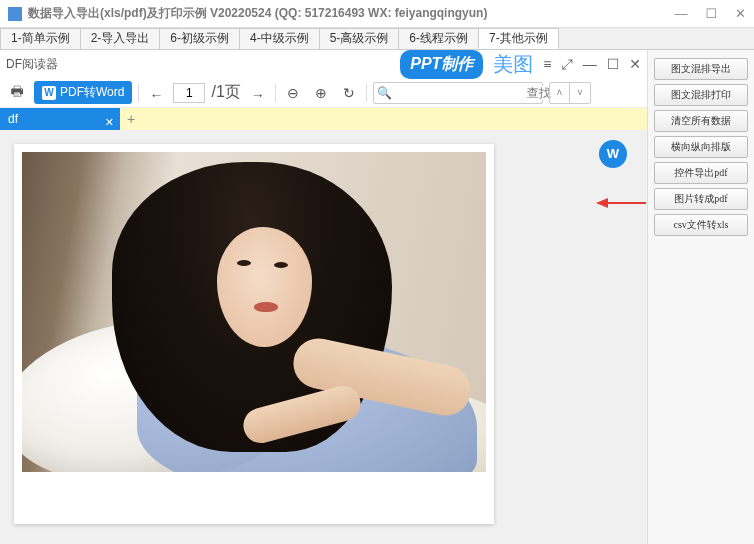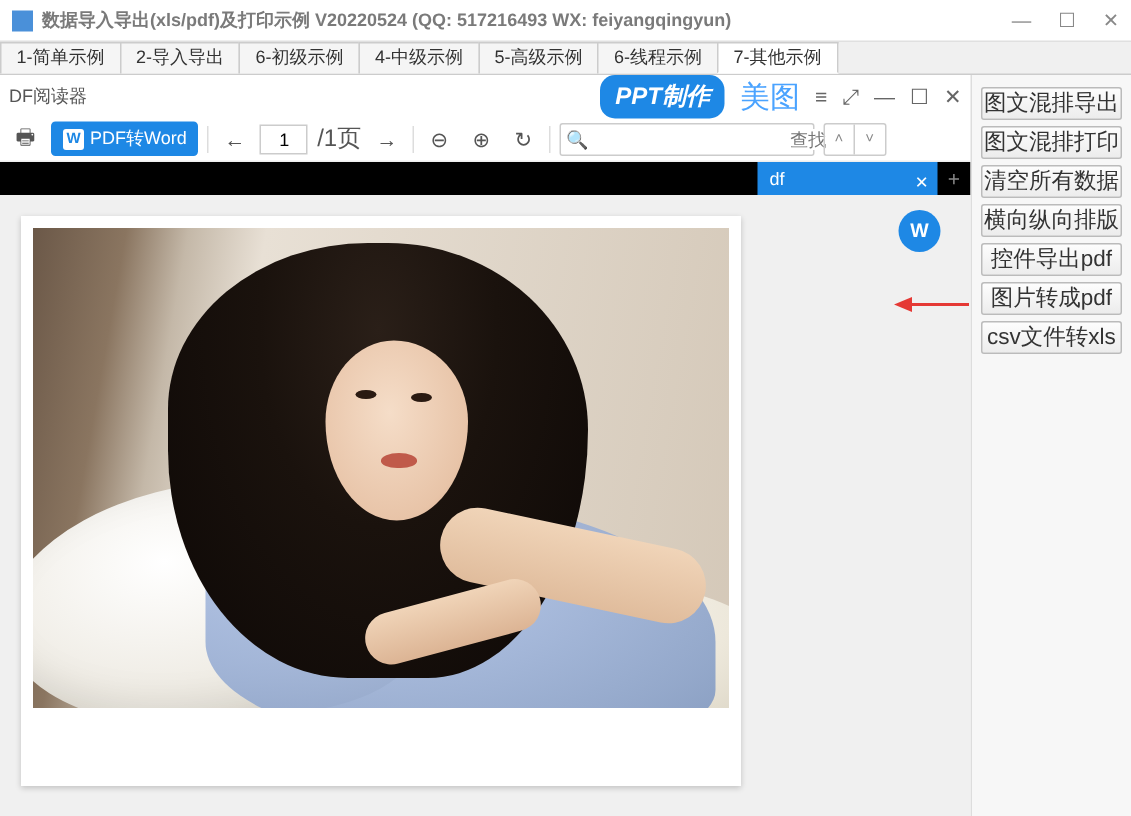--- a/index.html
+++ b/index.html
@@ -16,21 +16,21 @@
 .tabs { height: 22px; display: flex; border-bottom: 1px solid #ccc; background: #f0f0f0; }
 .tab { padding: 1px 10px; font-size: 12px; border: 1px solid #ccc; border-bottom: none; background: #f5f5f5; margin-right: -1px; cursor: pointer; white-space: nowrap; }
 .tab.active { background: #fff; border-bottom: 1px solid #fff; position: relative; z-index: 1; }
 
 
 .main { display: flex; height: calc(544px - 28px - 22px); }
 .left-pane { flex: 1; display: flex; flex-direction: column; border-right: 1px solid #ddd; overflow: hidden; }
 .right-pane { width: 106px; padding: 8px 6px; background: #f7f7f7; display: flex; flex-direction: column; gap: 4px; }
 
 
-.action-btn { height: 22px; background: linear-gradient(#fdfdfd,#ececec); border: 1px solid #bbb; border-radius: 2px; font-size: 15px; cursor: pointer; text-align: center; line-height: 20px; }
+.action-btn { height: 22px; background: linear-gradient(#fdfdfd,#ececec); border: 1px solid #bbb; border-radius: 2px; font-size: 10px; cursor: pointer; text-align: center; line-height: 20px; font-family: Liberation Serif, serif; }
 
 
 .reader-header { height: 28px; display: flex; align-items: center; padding: 0 6px; gap: 6px; }
 .reader-header .reader-title { font-size: 12px; color: #555; flex: 1; }
 .ppt-badge { background: #1e88e5; color: #fff; font-weight: bold; padding: 4px 10px; font-size: 16px; border-radius: 10px; font-style: italic; }
 .meitu-badge { color: #4aa3ff; font-size: 20px; font-family: "KaiTi", serif; padding: 0 4px; }
 .reader-icons { display: flex; gap: 10px; align-items: center; color: #666; font-size: 14px; }
 .reader-icons span { cursor: pointer; }
 
 
@@ -41,21 +41,21 @@
 .tb-sep { width: 1px; height: 18px; background: #ddd; }
 .page-input { width: 32px; height: 20px; text-align: center; border: 1px solid #ccc; font-size: 12px; }
 .page-total { font-size: 16px; color: #555; }
 .search-box { flex: 1; display: flex; align-items: center; border: 1px solid #ccc; border-radius: 2px; height: 22px; padding: 0 4px; max-width: 170px; }
 .search-box input { border: none; outline: none; flex: 1; font-size: 12px; text-align: right; }
 .search-nav { display: flex; border: 1px solid #ccc; border-radius: 2px; height: 22px; }
 .search-nav span { width: 20px; text-align: center; line-height: 20px; cursor: pointer; color: #888; font-size: 10px; }
 .search-nav span:first-child { border-right: 1px solid #ccc; }
 
 
-.file-tabs { height: 22px; background: #000000; display: flex; align-items: stretch; justify-content: flex-end; }
+.file-tabs { height: 22px; background: #fef9c3; display: flex; align-items: stretch; }
 .file-tab { background: #1e88e5; color: #fff; padding: 0 24px 0 8px; font-size: 12px; line-height: 22px; position: relative; min-width: 120px; }
 .file-tab .close-x { position: absolute; right: 6px; top: 3px; font-size: 11px; cursor: pointer; }
 .file-add { width: 22px; text-align: center; line-height: 22px; color: #888; cursor: pointer; font-size: 14px; }
 
 
 .doc-view { flex: 1; background: #f0f0f0; overflow: auto; position: relative; padding: 14px; }
 .doc-page { background: #fff; width: 480px; min-height: 380px; margin: 0; box-shadow: 0 1px 4px rgba(0,0,0,0.2); padding: 8px; position: relative; }
 .photo { width: 100%; height: 320px; position: relative; overflow: hidden; background: linear-gradient(100deg, #6b5848 0%, #8a7560 12%, #c4b8a8 20%, #e8e0d5 30%, #d4c8b8 100%); }
 
 

